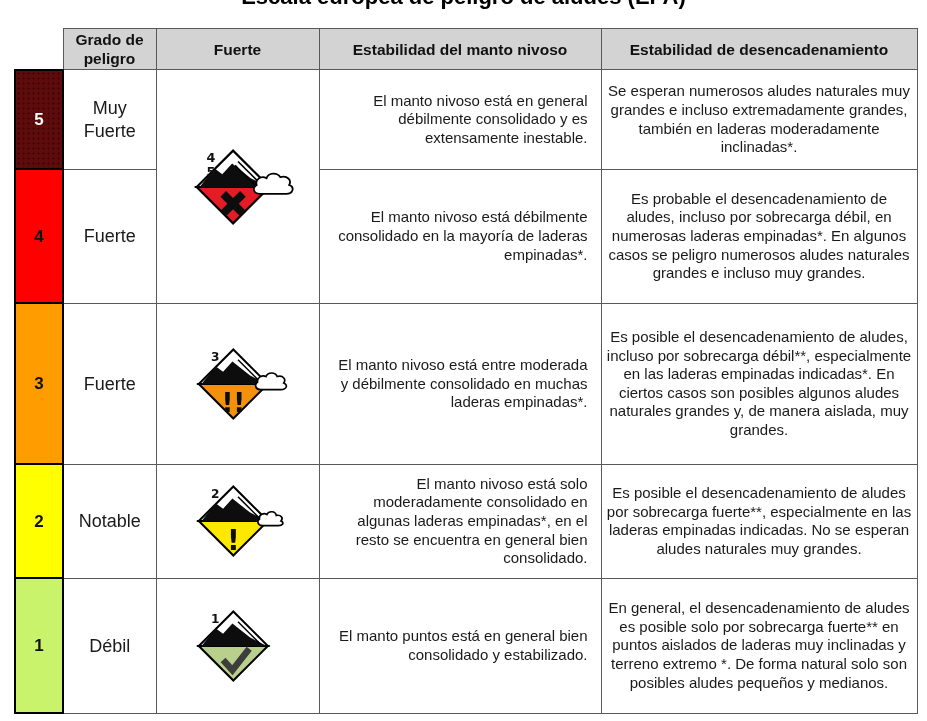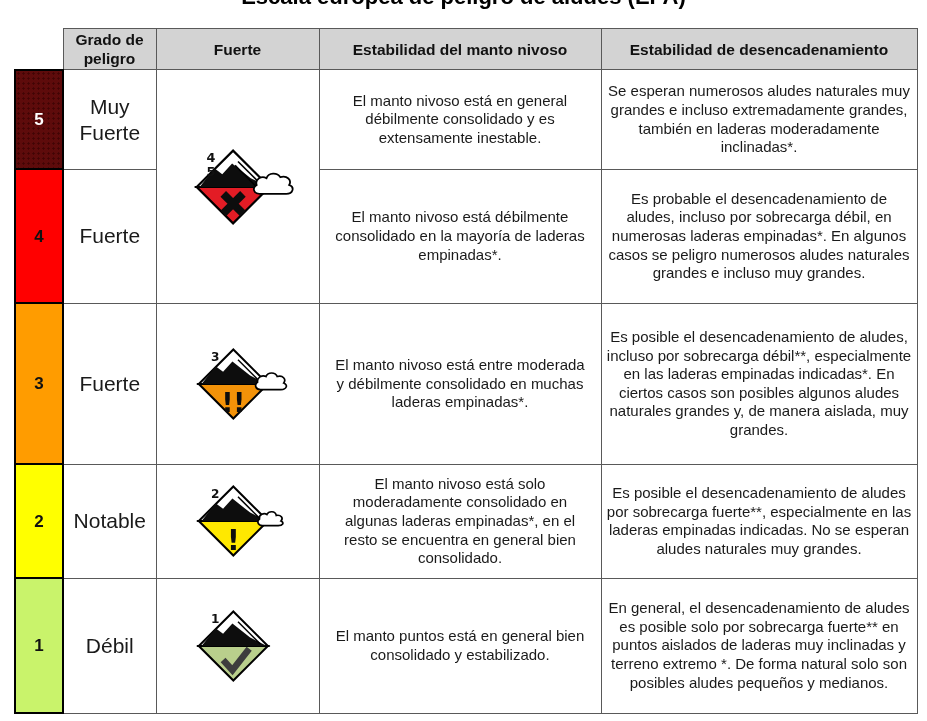--- a/index.html
+++ b/index.html
@@ -31,22 +31,22 @@
     border:2.5px solid #000;
     font-weight:bold;font-size:17px;
   }
   .lv5{background-color:#5e0b0b;
        background-image:radial-gradient(#420404 28%, transparent 30%);
        background-size:5px 5px;color:#ffffff;}
   .lv4{background:#ff0000;color:#111;}
   .lv3{background:#ff9c00;color:#111;}
   .lv2{background:#ffff00;color:#111;}
   .lv1{background:#c9f36b;color:#111;}
-  .grado-cell{font-size:21px;}
-  .stab-cell{padding:10px 13px;}
+  .grado-cell{font-size:18px;}
+  .stab-cell{padding:10px 13px;text-align:right;}
   .prob-cell{padding:12px 5px;}
   .icon-cell{vertical-align:middle;}
   .icon-cell svg{display:block;margin:0 auto;}
   
   tr.hrow{height:32px;}
   tr.r5{height:93px;}
   tr.r4{height:134px;}
   tr.r3{height:161px;}
   tr.r2{height:110px;}
   tr.r1{height:135px;}

